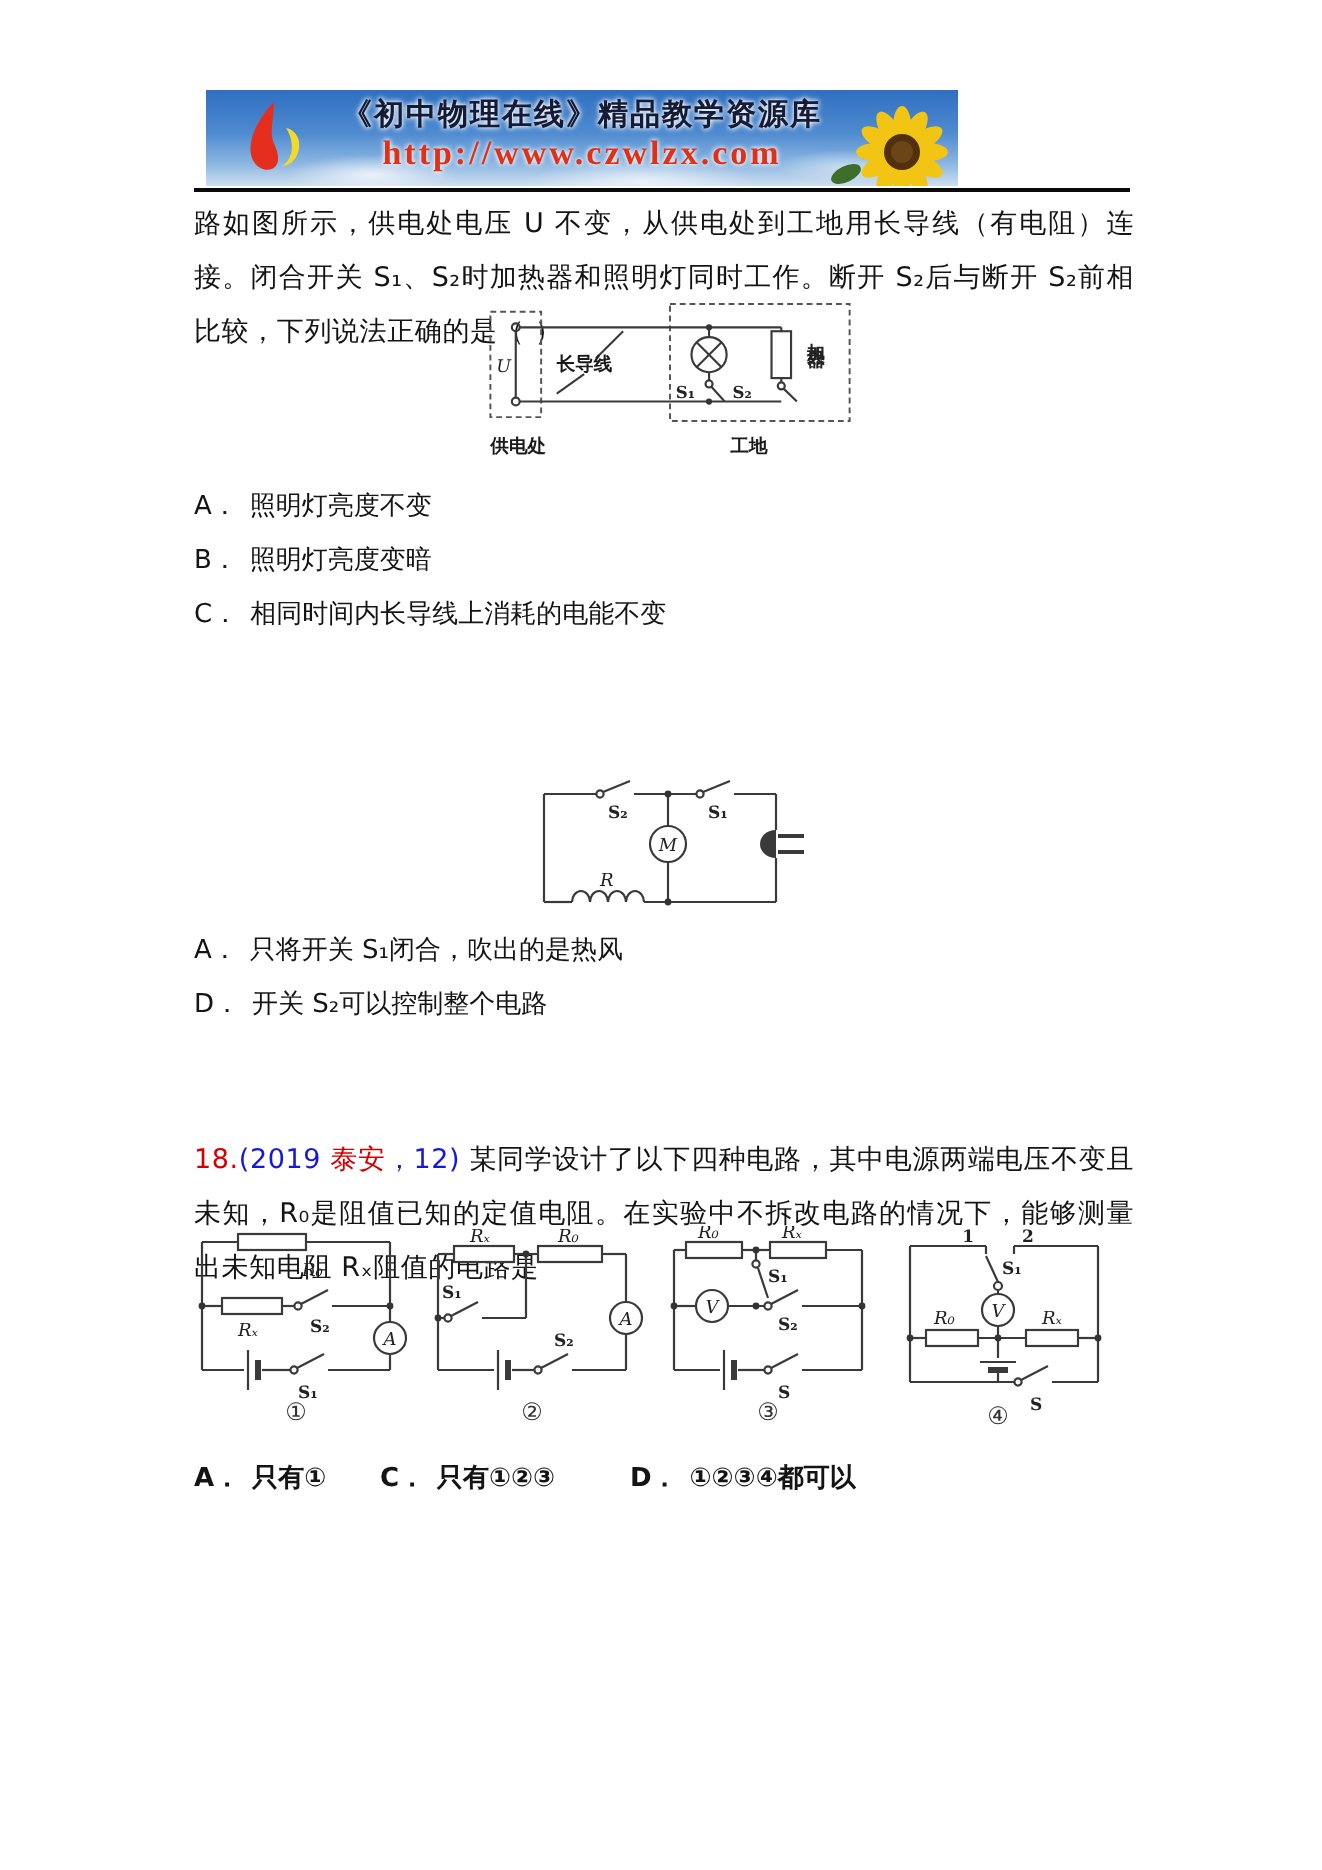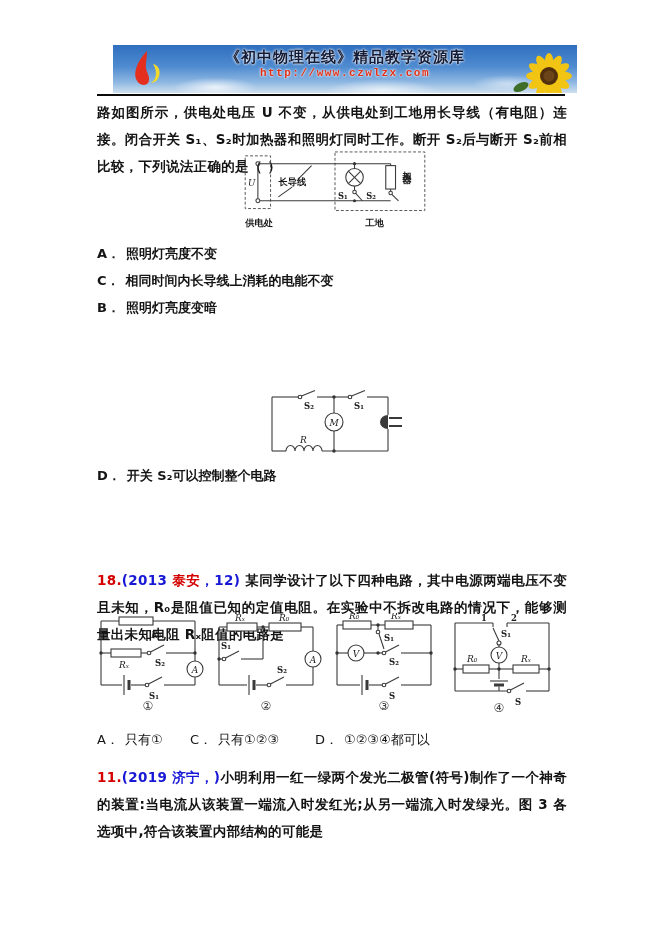--- a/index.html
+++ b/index.html
@@ -1,44 +1,44 @@
 <!DOCTYPE html>
 <html><head>
 <meta charset="utf-8">
 <style>
   *{margin:0;padding:0;box-sizing:border-box}
   html,body{background:#fff}
   body{width:661px;height:935px;font-family:"DejaVu Sans","Liberation Sans",sans-serif}
   .page{position:relative;width:661px;height:935px;background:#fff;overflow:hidden}
 
   
-  .banner{position:absolute;left:113px;top:45px;width:464px;height:48px;overflow:hidden;
+  .banner{position:absolute;left:103px;top:45px;width:376px;height:48px;overflow:hidden;
     background:
       radial-gradient(60px 14px at 22% 88%, rgba(255,255,255,.75), rgba(255,255,255,0) 70%),
       radial-gradient(80px 16px at 58% 95%, rgba(255,255,255,.65), rgba(255,255,255,0) 70%),
       radial-gradient(50px 12px at 85% 80%, rgba(255,255,255,.5), rgba(255,255,255,0) 70%),
       linear-gradient(180deg,#2f6fc0 0%,#4f8bd0 45%,#8fb8e2 78%,#cfe0ef 100%);}
   .banner-text{position:absolute;left:0;right:0;top:3px;text-align:center}
   .banner-title{font-size:15px;font-weight:bold;letter-spacing:1px;color:#141b36;
     text-shadow:0 0 2px #fff,0 0 3px rgba(255,255,255,.9)}
-  .banner-url{font-size:11px;font-weight:bold;letter-spacing:1.5px;color:#e03018;
-    text-shadow:0 0 2px #fff,0 0 3px rgba(255,255,255,.85);font-family:Liberation Mono, monospace}
+  .banner-url{font-size:17px;font-weight:bold;letter-spacing:1.5px;color:#e03018;
+    text-shadow:0 0 2px #fff,0 0 3px rgba(255,255,255,.85);font-family:Liberation Serif, serif}
   .logo{position:absolute;left:14px;top:4px}
   .sunflower{position:absolute;right:4px;top:4px}
   .rule{position:absolute;left:97px;top:94px;width:468px;height:2px;background:#0a0a0a}
 
   
-  .para{position:absolute;left:97px;width:470px;font-size:13.5px;font-weight:bold;
+  .para{position:absolute;left:97px;width:470px;font-size:13.5px;font-weight:normal;
     color:#141414;line-height:27px;text-align:justify;letter-spacing:.3px}
-  .opts{position:absolute;left:97px;width:470px;font-size:13px;font-weight:bold;color:#141414}
+  .opts{position:absolute;left:97px;width:470px;font-size:13px;font-weight:normal;color:#141414}
   .opts .opt{height:27px;line-height:27px}
   .opt .key{margin-right:6px}
   .red{color:#d40000}
   .blue{color:#1717d6}
-  .optrow{position:absolute;left:97px;width:470px;font-size:13px;font-weight:normal;color:#141414;
+  .optrow{position:absolute;left:97px;width:470px;font-size:13px;font-weight:bold;color:#141414;
     display:flex;line-height:27px}
   .optrow .opt{margin-right:0}
   .optrow .o1{width:93px}.optrow .o2{width:110px}.optrow .o3{width:125px}
 
   
   svg{display:block}
   .d1{position:absolute;left:237px;top:150px}
   .heater-vert{position:absolute;left:400px;top:164px;writing-mode:vertical-rl;
     font-size:9px;font-weight:bold;color:#222;letter-spacing:2px}
   .d2{position:absolute;left:262px;top:389px}
@@ -127,22 +127,22 @@
     <text class="lbl-cn" x="42" y="36" font-size="9">长导线</text>
     <text class="lbl" x="103" y="50">S₁</text>
     <text class="lbl" x="132" y="50">S₂</text>
     <text class="lbl-cn" x="8" y="78">供电处</text>
     <text class="lbl-cn" x="131" y="78">工地</text>
   </svg>
   <div class="heater-vert">加热器</div>
 
   <div class="opts" style="top:240px">
     <div class="opt"><span class="key">A．</span><span>照明灯亮度不变</span></div>
+    <div class="opt"><span class="key">B．</span><span>照明灯亮度变暗</span></div>
     <div class="opt"><span class="key">C．</span><span>相同时间内长导线上消耗的电能不变</span></div>
-    <div class="opt"><span class="key">B．</span><span>照明灯亮度变暗</span></div>
   </div>
 
 
   <svg class="d2" width="150" height="72" viewBox="0 0 150 72">
     <g class="wire">
       <line x1="10" y1="8" x2="36" y2="8"></line>
       <circle class="comp" cx="38" cy="8" r="1.8"></circle>
       <line x1="39.5" y1="7" x2="53" y2="1.5"></line>
       <line x1="55" y1="8" x2="86" y2="8"></line>
       <circle class="comp" cx="88" cy="8" r="1.8"></circle>
@@ -165,25 +165,26 @@
     </g>
     <circle class="dot" cx="72" cy="8" r="1.7"></circle>
     <circle class="dot" cx="72" cy="62" r="1.7"></circle>
     <text class="lbl" x="42" y="20">S₂</text>
     <text class="lbl" x="92" y="20">S₁</text>
     <text class="meter" x="72" y="36.5">M</text>
     <text class="lbl-it" x="38" y="54">R</text>
   </svg>
 
   <div class="opts" style="top:462px">
+    <div class="opt"><span class="key">A．</span><span>只将开关 S₁闭合，吹出的是热风</span></div>
     <div class="opt"><span class="key">D．</span><span>开关 S₂可以控制整个电路</span></div>
   </div>
 
   <div class="para" style="top:567px">
-    <span class="red">18.</span><span class="blue">(2013 </span><span class="red">泰安</span><span class="blue">，12) </span><span>某同学设计了以下四种电路，其中电源两端电压不变且未知，R₀是阻值已知的定值电阻。在实验中不拆改电路的情况下，能够测量出未知电阻 Rₓ阻值的电路是</span>
+    <span class="red">18.</span><span class="blue">(2019 </span><span class="red">泰安</span><span class="blue">，12) </span><span>某同学设计了以下四种电路，其中电源两端电压不变且未知，R₀是阻值已知的定值电阻。在实验中不拆改电路的情况下，能够测量出未知电阻 Rₓ阻值的电路是</span>
   </div>
 
   <div class="circuits">
 
     <svg width="118" height="100" viewBox="0 0 118 100">
       <g class="wire">
         <line x1="6" y1="8" x2="100" y2="8"></line>
         <rect class="comp" x="24" y="4" width="34" height="8"></rect>
         <line x1="6" y1="8" x2="6" y2="72"></line>
         <line x1="6" y1="40" x2="16" y2="40"></line>
@@ -326,17 +327,14 @@
       <text class="cnum" x="50" y="99">④</text>
     </svg>
   </div>
 
   <div class="optrow" style="top:726px">
     <span class="opt o1"><span class="key">A．</span><span>只有①</span></span>
     <span class="opt o3"><span class="key">C．</span><span>只有①②③</span></span>
     <span class="opt"><span class="key">D．</span><span>①②③④都可以</span></span>
   </div>
 
-  <div class="para" style="top:764px">
-    <span class="red">11.</span><span class="blue">(2019 济宁，)</span><span>小明利用一红一绿两个发光二极管(符号)制作了一个神奇的装置:当电流从该装置一端流入时发红光;从另一端流入时发绿光。图 3 各选项中,符合该装置内部结构的可能是</span>
-  </div>
 
 </div>
 
 </body></html>

